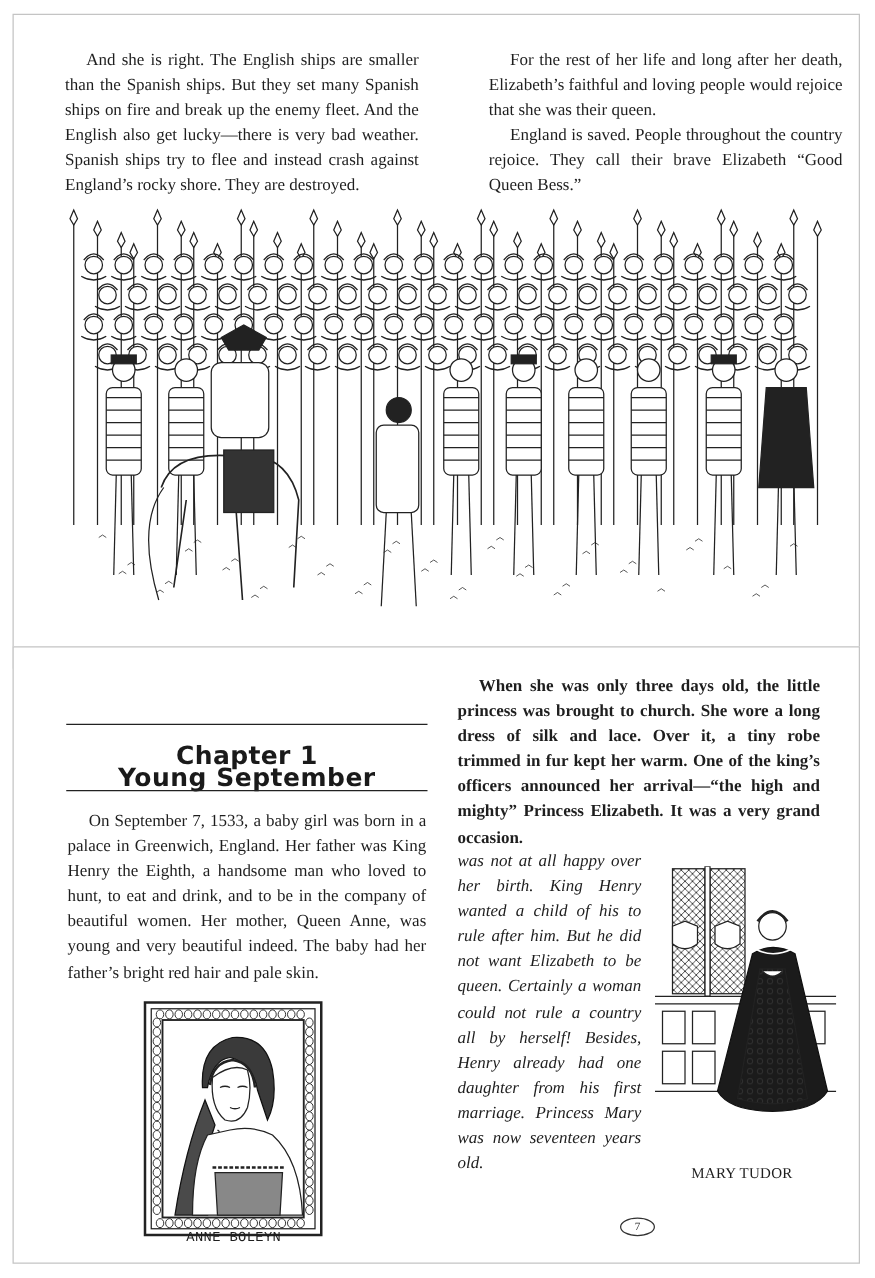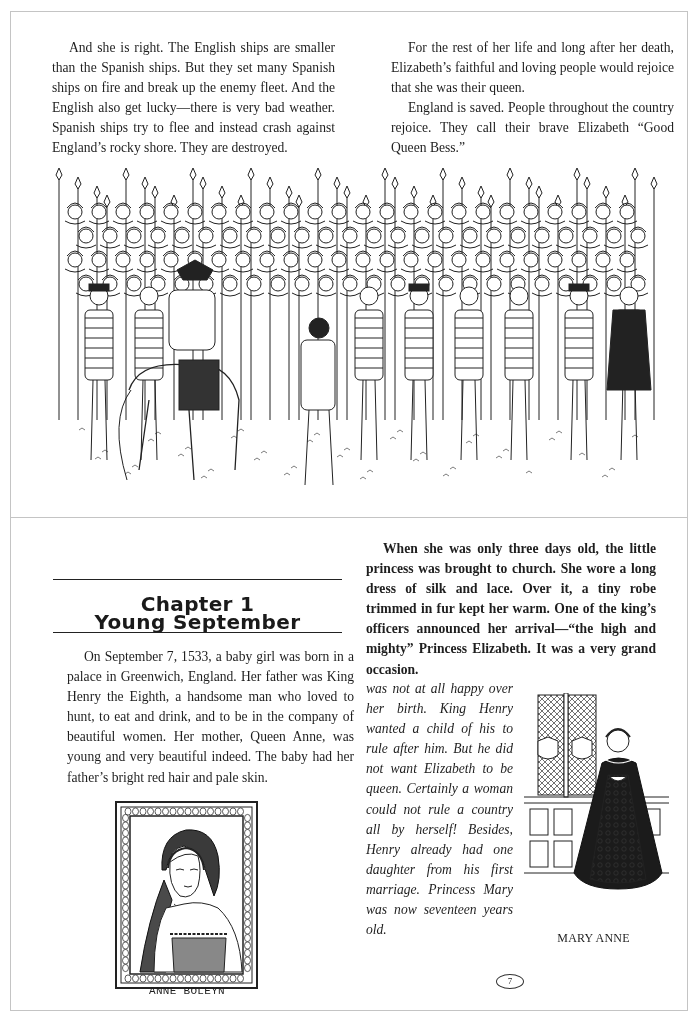--- a/index.html
+++ b/index.html
@@ -21,21 +21,21 @@
 
   
   .rule { position: absolute; left: 42px; width: 289px; height: 0; border-top: 1.4px solid #222; }
   #rule-top { top: 61px; }
   #rule-bottom { top: 114px; }
   .chapter-head { position: absolute; left: 42px; width: 289px; text-align: center;
                   font-family: "DejaVu Sans", sans-serif; font-weight: bold; font-size: 20px; color: #1a1a1a; }
   #chapter-num { top: 74px; letter-spacing: 0.3px; }
   #chapter-title { top: 92px; letter-spacing: 0.4px; }
 
-  #bl-text { left: 56px; top: 129px; width: 287px; }
+  #bl-text { left: 43px; top: 129px; width: 287px; }
   #br-text-top { left: 355px; top: 21px; width: 290px; font-weight: bold; }
   #br-text-wrap { left: 355px; top: 161px; width: 147px; text-align: justify; }
 
   #anne-fig { position: absolute; left: 103px; top: 282px; width: 145px; height: 190px; }
   #anne-caption { position: absolute; left: 98px; top: 467px; width: 156px; text-align: center;
                   font-size: 11px; letter-spacing: 0.3px; font-variant: small-caps; font-family: Liberation Mono, monospace; }
   #mary-fig { position: absolute; left: 513px; top: 175px; width: 145px; height: 198px; }
   #mary-caption { position: absolute; left: 520px; top: 413px; width: 125px; text-align: center;
                   font-size: 12px; letter-spacing: 0.2px; }
 
@@ -700,16 +700,16 @@
     <rect x="120" y="116" width="16" height="26" fill="none" stroke="#222"></rect>
     <path d="M0 180 L145 180" stroke="#222"></path>
 
     <circle cx="94" cy="48" r="11" fill="#fff" stroke="#222"></circle>
     <path d="M82 44 Q94 28 106 44" fill="none" stroke="#222" stroke-width="2"></path>
     <path d="M78 70 Q94 60 112 70 L138 180 Q128 196 94 196 Q60 196 50 180 Z" fill="#1b1b1b" stroke="#111"></path>
     <path d="M84 82 L104 82 L122 186 Q94 194 66 186 Z" fill="url(#brocade)" stroke="#222"></path>
     <path d="M80 66 Q94 74 110 66" fill="none" stroke="#fff" stroke-width="1.2"></path>
     <path d="M86 84 Q94 92 102 84" fill="#fff" stroke="#222"></path>
   </svg>
-  <div id="mary-caption">MARY ANNE</div>
+  <div id="mary-caption">MARY TUDOR</div>
 
   <div id="page-num">7</div>
 </div>
 
 </body></html>

